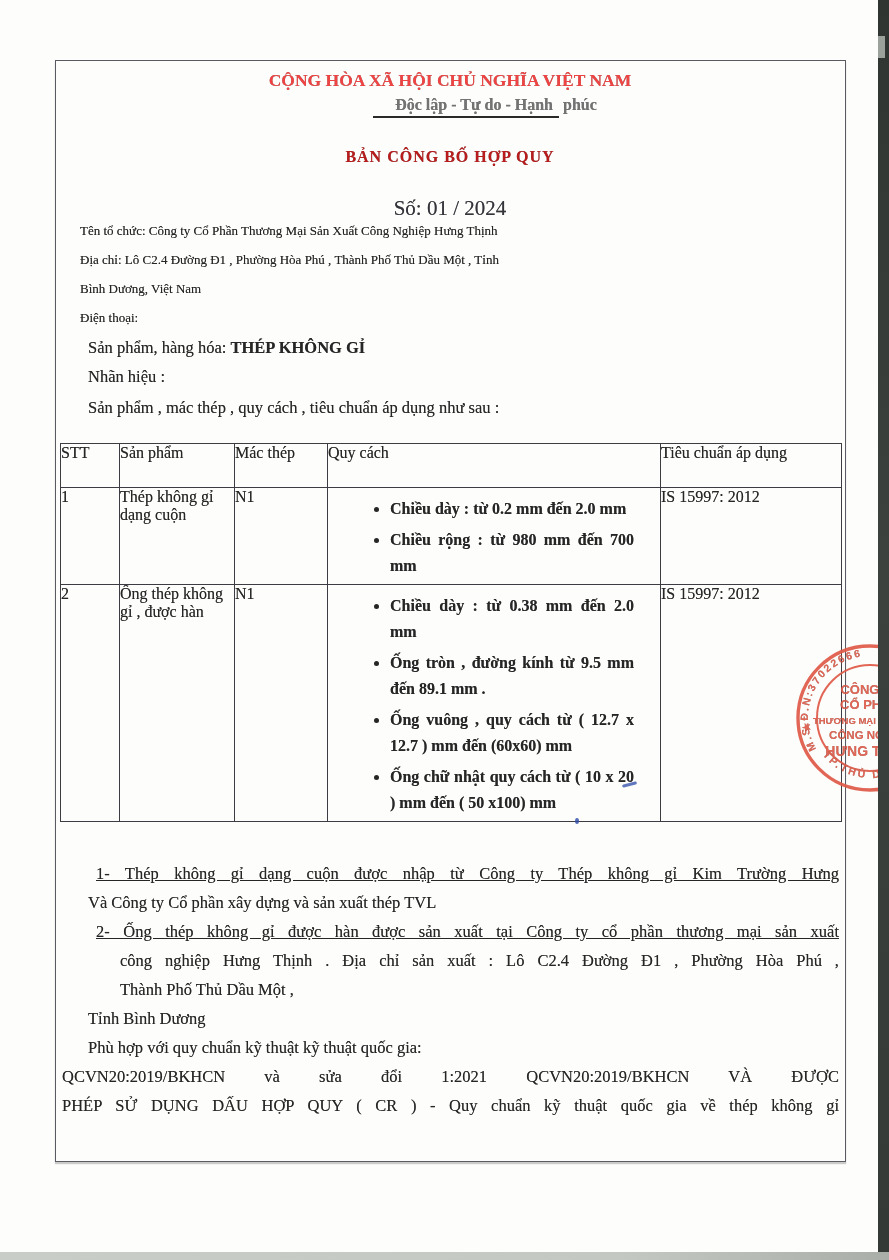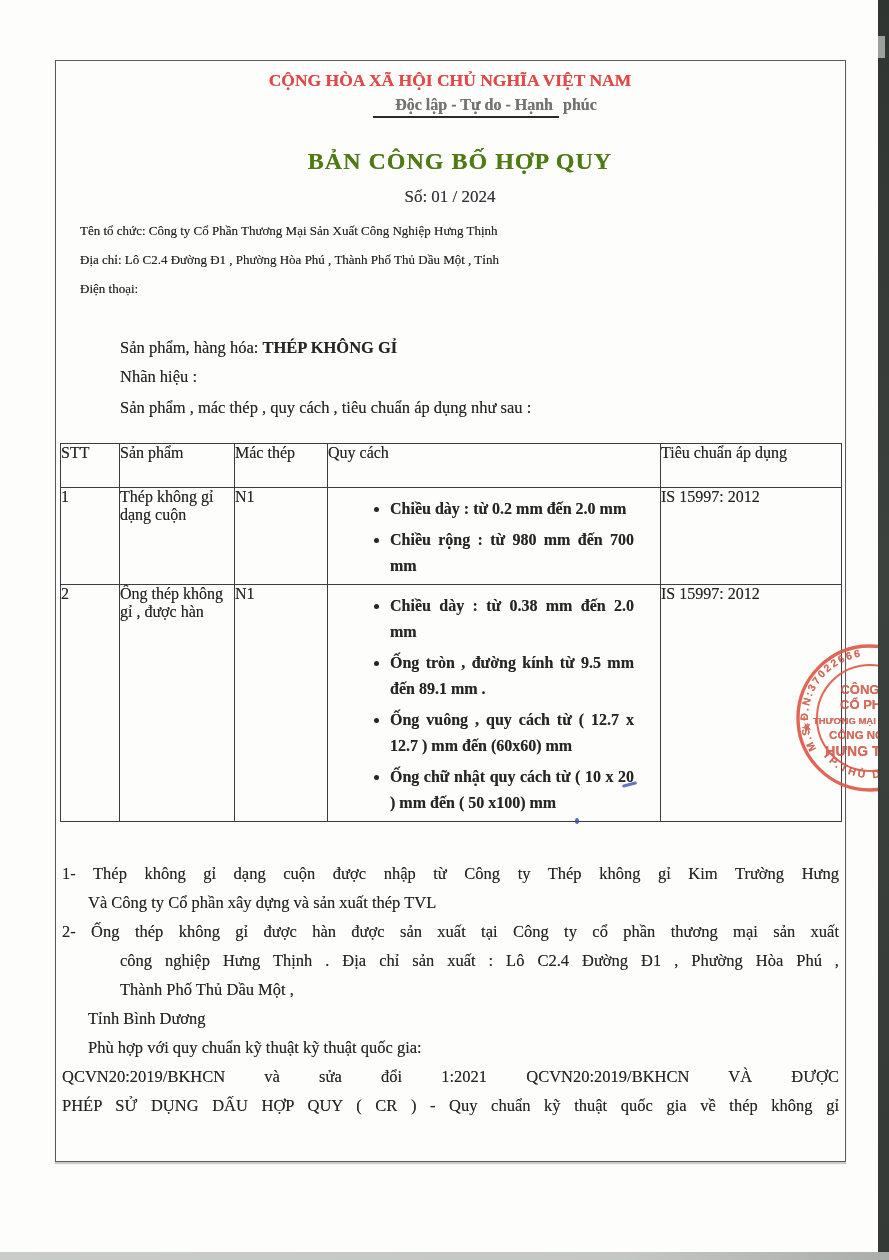--- a/index.html
+++ b/index.html
@@ -20,26 +20,26 @@
     z-index:1;
   }
   
   .nat-header{left:55px;top:70px;width:790px;text-align:center;
     font-size:17.5px;font-weight:bold;color:#ef4444;z-index:2;}
   .motto{left:55px;top:96px;width:790px;text-align:center;
     font-size:16px;font-weight:bold;color:#737373;z-index:2;margin-left:35px;}
   .motto .ul{display:inline-block;border-bottom:2px solid #2a2a2a;
     padding:0 6px 2px 22px;}
   .doc-title{left:55px;top:148px;width:790px;text-align:center;
-    font-size:24px;font-weight:bold;letter-spacing:1px;color:#4d7c0f;z-index:2;padding-left:10px;}
-  .doc-number{left:55px;top:187px;width:790px;text-align:center;
-    font-size:17px;color:#33353b;z-index:2;}
+    font-size:16px;font-weight:bold;letter-spacing:1px;color:#b91c1c;z-index:2;}
+  .doc-number{left:55px;top:196px;width:790px;text-align:center;
+    font-size:21px;color:#33353b;z-index:2;}
   
   .info{left:80px;top:216px;width:742px;font-size:13px;line-height:29px;z-index:2;}
-  .product{left:88px;top:333px;width:734px;font-size:16.5px;line-height:29px;z-index:2;margin-left:32px;}
+  .product{left:88px;top:333px;width:734px;font-size:16.5px;line-height:29px;z-index:2;}
   .product .bold{font-weight:bold;}
   .intro-gap{margin-top:2px;}
   
   table.spec{
     position:absolute;left:60px;top:443px;width:781px;
     border-collapse:collapse;table-layout:fixed;
     font-size:16px;z-index:2;background:transparent;
   }
   table.spec td,table.spec th{
     border:1.4px solid #3c3c42;
@@ -55,21 +55,21 @@
   th.l{vertical-align:middle;padding-left:11px;}
   td.stt{text-align:center;padding-top:14px;}
   td.sp{padding:12px 9px 0 12px;text-align:justify;}
   td.mt{text-align:center;padding-top:14px;}
   td.tc{padding:12px 6px 0 10px;}
   td.qc ul{margin:8px 26px 0 0;padding-left:62px;}
   td.qc li{line-height:26px;margin-bottom:5px;text-align:justify;font-weight:bold;}
   
   .notes{left:62px;top:859px;width:777px;font-size:16.5px;line-height:29px;z-index:2;}
   .n{white-space:normal;}
-  .ml26{margin-left:26px;} .ml34{} .ml53{} .ml58{margin-left:58px;}
+  .ml26{margin-left:26px;} .ml34{margin-left:34px;text-decoration:underline;} .ml53{} .ml58{margin-left:58px;}
   .just{text-align:justify;text-align-last:justify;}
   
   .edge-right{left:878px;top:0;width:11px;height:1260px;
     background:linear-gradient(180deg,#2f3531 0%,#3c423d 45%,#343a36 100%);z-index:6;}
   .edge-notch{left:878px;top:36px;width:7px;height:22px;background:#9ba19b;z-index:7;}
   .edge-bottom{left:0;top:1252px;width:889px;height:8px;
     background:linear-gradient(90deg,#c9cdc8 0%,#c4c8c3 70%,#a9aea9 100%);z-index:6;}
   
   .stamp{left:783px;top:637px;z-index:4;opacity:.92;}
   .stamp text{font-family:"Liberation Sans","DejaVu Sans",sans-serif;font-weight:bold;}
@@ -91,20 +91,21 @@
 
   <div class="abs motto"><span class="ul">Độc lập - Tự do - Hạnh</span><span> phúc</span></div>
 
   <div class="abs doc-title">BẢN CÔNG BỐ HỢP QUY</div>
 
   <div class="abs doc-number">Số: 01 / 2024</div>
 
   <div class="abs info">
     <div>Tên tổ chức: Công ty Cổ Phần Thương Mại Sản Xuất Công Nghiệp Hưng Thịnh</div>
     <div>Địa chỉ: Lô C2.4 Đường Đ1 , Phường Hòa Phú , Thành Phố Thủ Dầu Một , Tỉnh</div>
+    <div>Bình Dương, Việt Nam</div>
     <div>Điện thoại:</div>
   </div>
 
   <div class="abs product">
     <div><span>Sản phẩm, hàng hóa: </span><span class="bold">THÉP KHÔNG GỈ</span></div>
     <div>Nhãn hiệu :</div>
     <div class="intro-gap">Sản phẩm , mác thép , quy cách , tiêu chuẩn áp dụng như sau :</div>
   </div>
 
   <table class="spec">

